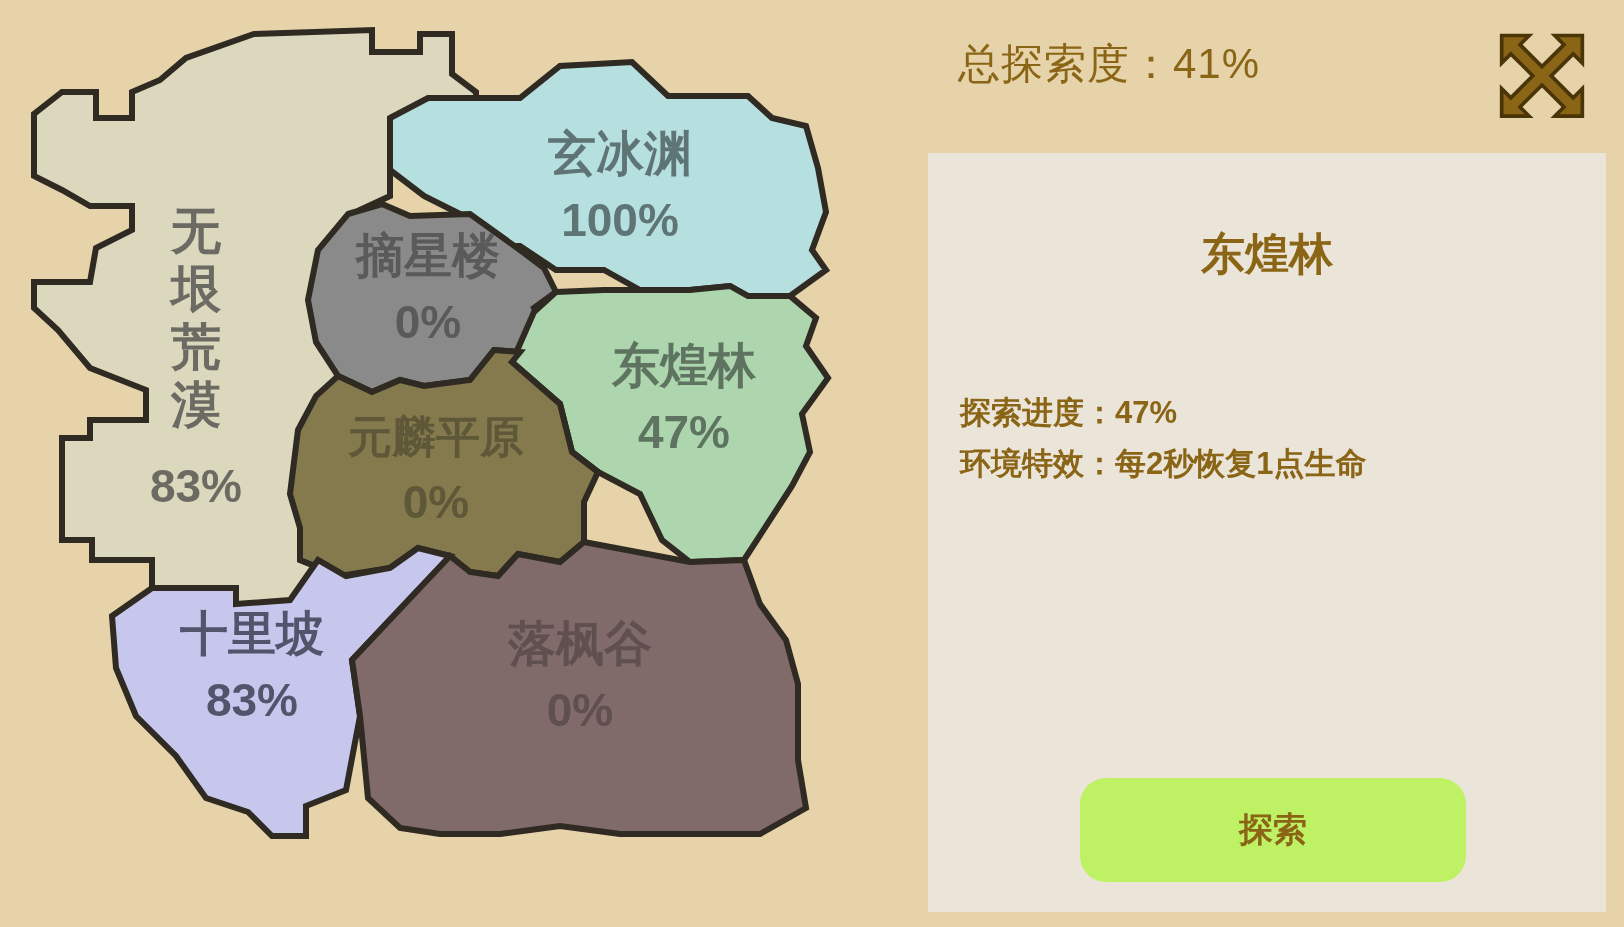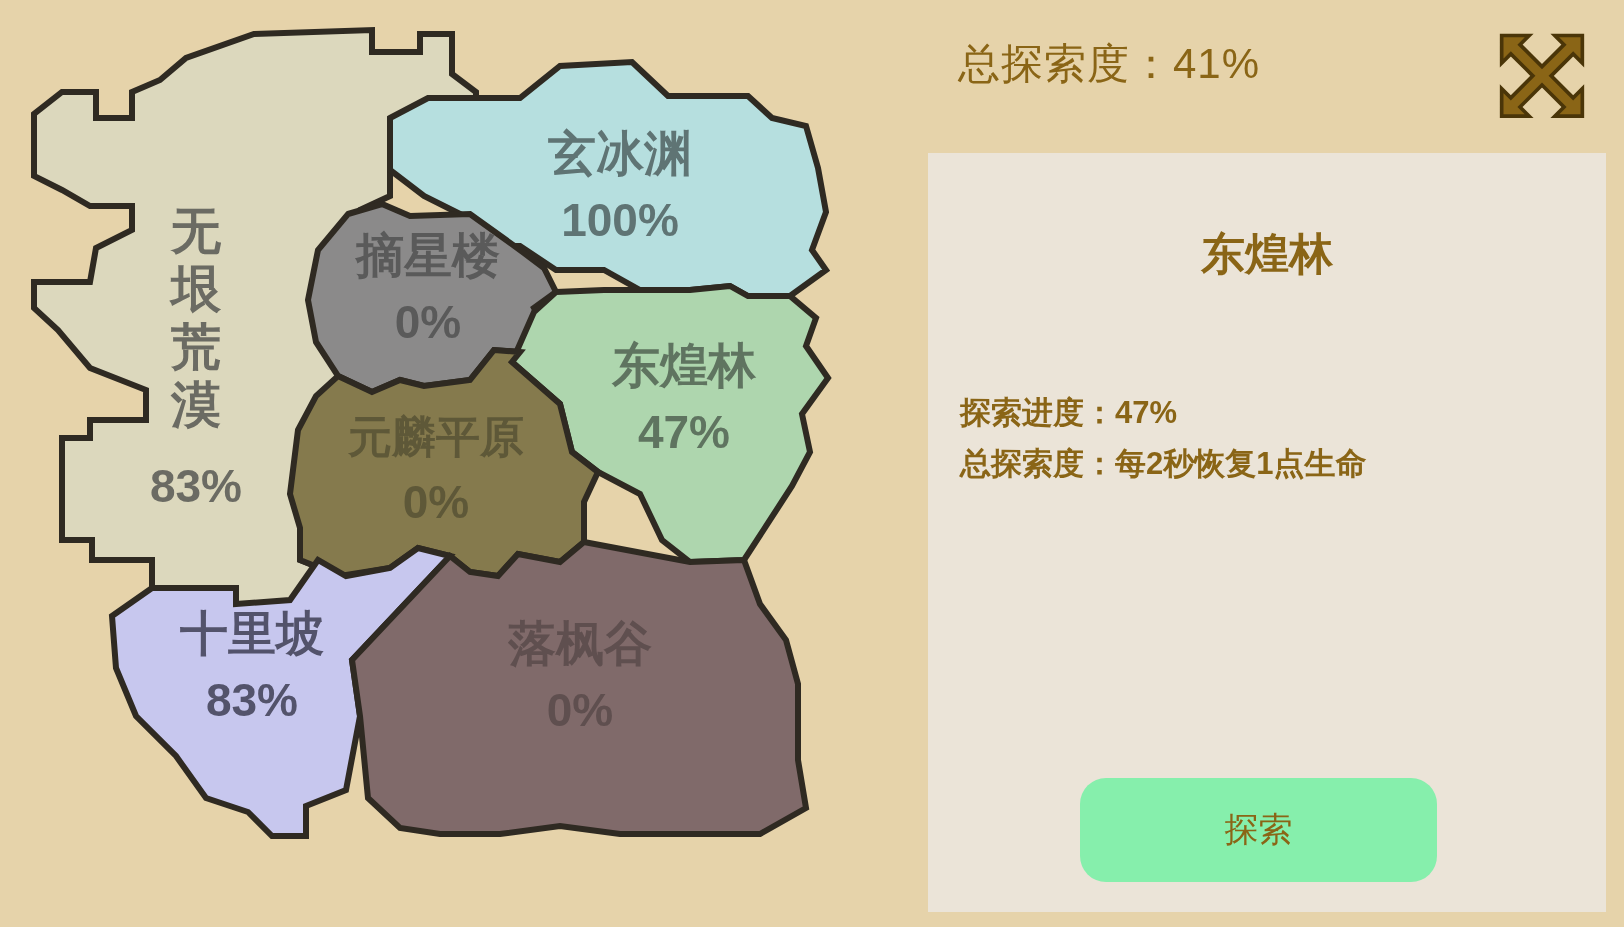--- a/index.html
+++ b/index.html
@@ -36,24 +36,24 @@
   #panel-title {
     position:absolute; left:0; right:0; top:72px;
     text-align:center; font-size:44px; font-weight:700; color:#8a6516;
   }
   #panel-stats { position:absolute; left:32px; top:237px; right:28px; }
   .stat-line {
     font-size:31px; font-weight:700; color:#8a6516;
     line-height:1.5; margin-bottom:4px;
   }
   #explore-btn {
-    position:absolute; left:152px; top:625px; width:357px; height:104px;
-    background:#86efac; border:none; border-radius:26px;
+    position:absolute; left:152px; top:625px; width:386px; height:104px;
+    background:#bef264; border:none; border-radius:26px;
     font-family:"Liberation Sans","DejaVu Sans",sans-serif;
-    font-size:34px; font-weight:400; color:#8a6516; cursor:pointer;
+    font-size:34px; font-weight:700; color:#8a6516; cursor:pointer;
   }
 </style>
 </head>
 <body>
 
 <div id="map-stage">
   <svg id="map-svg" viewBox="0 0 920 927">
       <polygon points="34,176 34,114 62,92 96,92 96,118 132,118 132,92 160,80 186,58 254,34 372,30 372,52 420,52 420,34 452,34 452,74 476,92 476,128 436,170 390,170 390,196 360,210 332,248 332,330 358,356 358,420 332,446 332,510 300,528 300,560 340,576 386,576 386,604 236,604 236,588 152,588 152,560 92,560 92,540 62,540 62,438 90,438 90,420 146,420 146,390 90,368 58,330 34,308 34,282 90,282 96,248 132,230 132,206 90,206 62,190" fill="#dcd8bd" class="region-shape"></polygon>
       <polygon points="390,118 428,98 520,98 560,66 632,62 668,96 748,96 772,118 806,126 818,168 826,212 812,250 826,270 790,296 748,296 730,286 690,290 640,290 604,270 556,270 520,246 472,246 460,214 424,196 390,170" fill="#b6dfdf" class="region-shape"></polygon>
       <polygon points="348,214 382,204 410,216 470,214 520,250 544,268 556,292 534,308 546,330 520,352 494,350 470,380 424,386 400,380 372,392 338,376 316,342 308,300 318,250" fill="#8b8a8a" class="region-shape"></polygon>
@@ -103,18 +103,18 @@
     <svg viewBox="0 0 100 96">
       <path d="M6 6 L36 6 L26 16 L50 40 L74 16 L64 6 L94 6 L94 36 L84 26 L60 50 L84 74 L94 64 L94 94 L64 94 L74 84 L50 60 L26 84 L36 94 L6 94 L6 64 L16 74 L40 50 L16 26 L6 36 Z" fill="#8a6516" stroke="#4a3508" stroke-width="4" stroke-linejoin="miter"></path>
     </svg>
   </button>
 
   <div id="info-panel">
     <div id="panel-title">东煌林</div>
 
     <div id="panel-stats">
       <div class="stat-line">探索进度：47%</div>
-      <div class="stat-line">总探索度：每2秒恢复1点生命</div>
+      <div class="stat-line">环境特效：每2秒恢复1点生命</div>
     </div>
 
     <button id="explore-btn">探索</button>
   </div>
 </div>
 
 </body></html>

